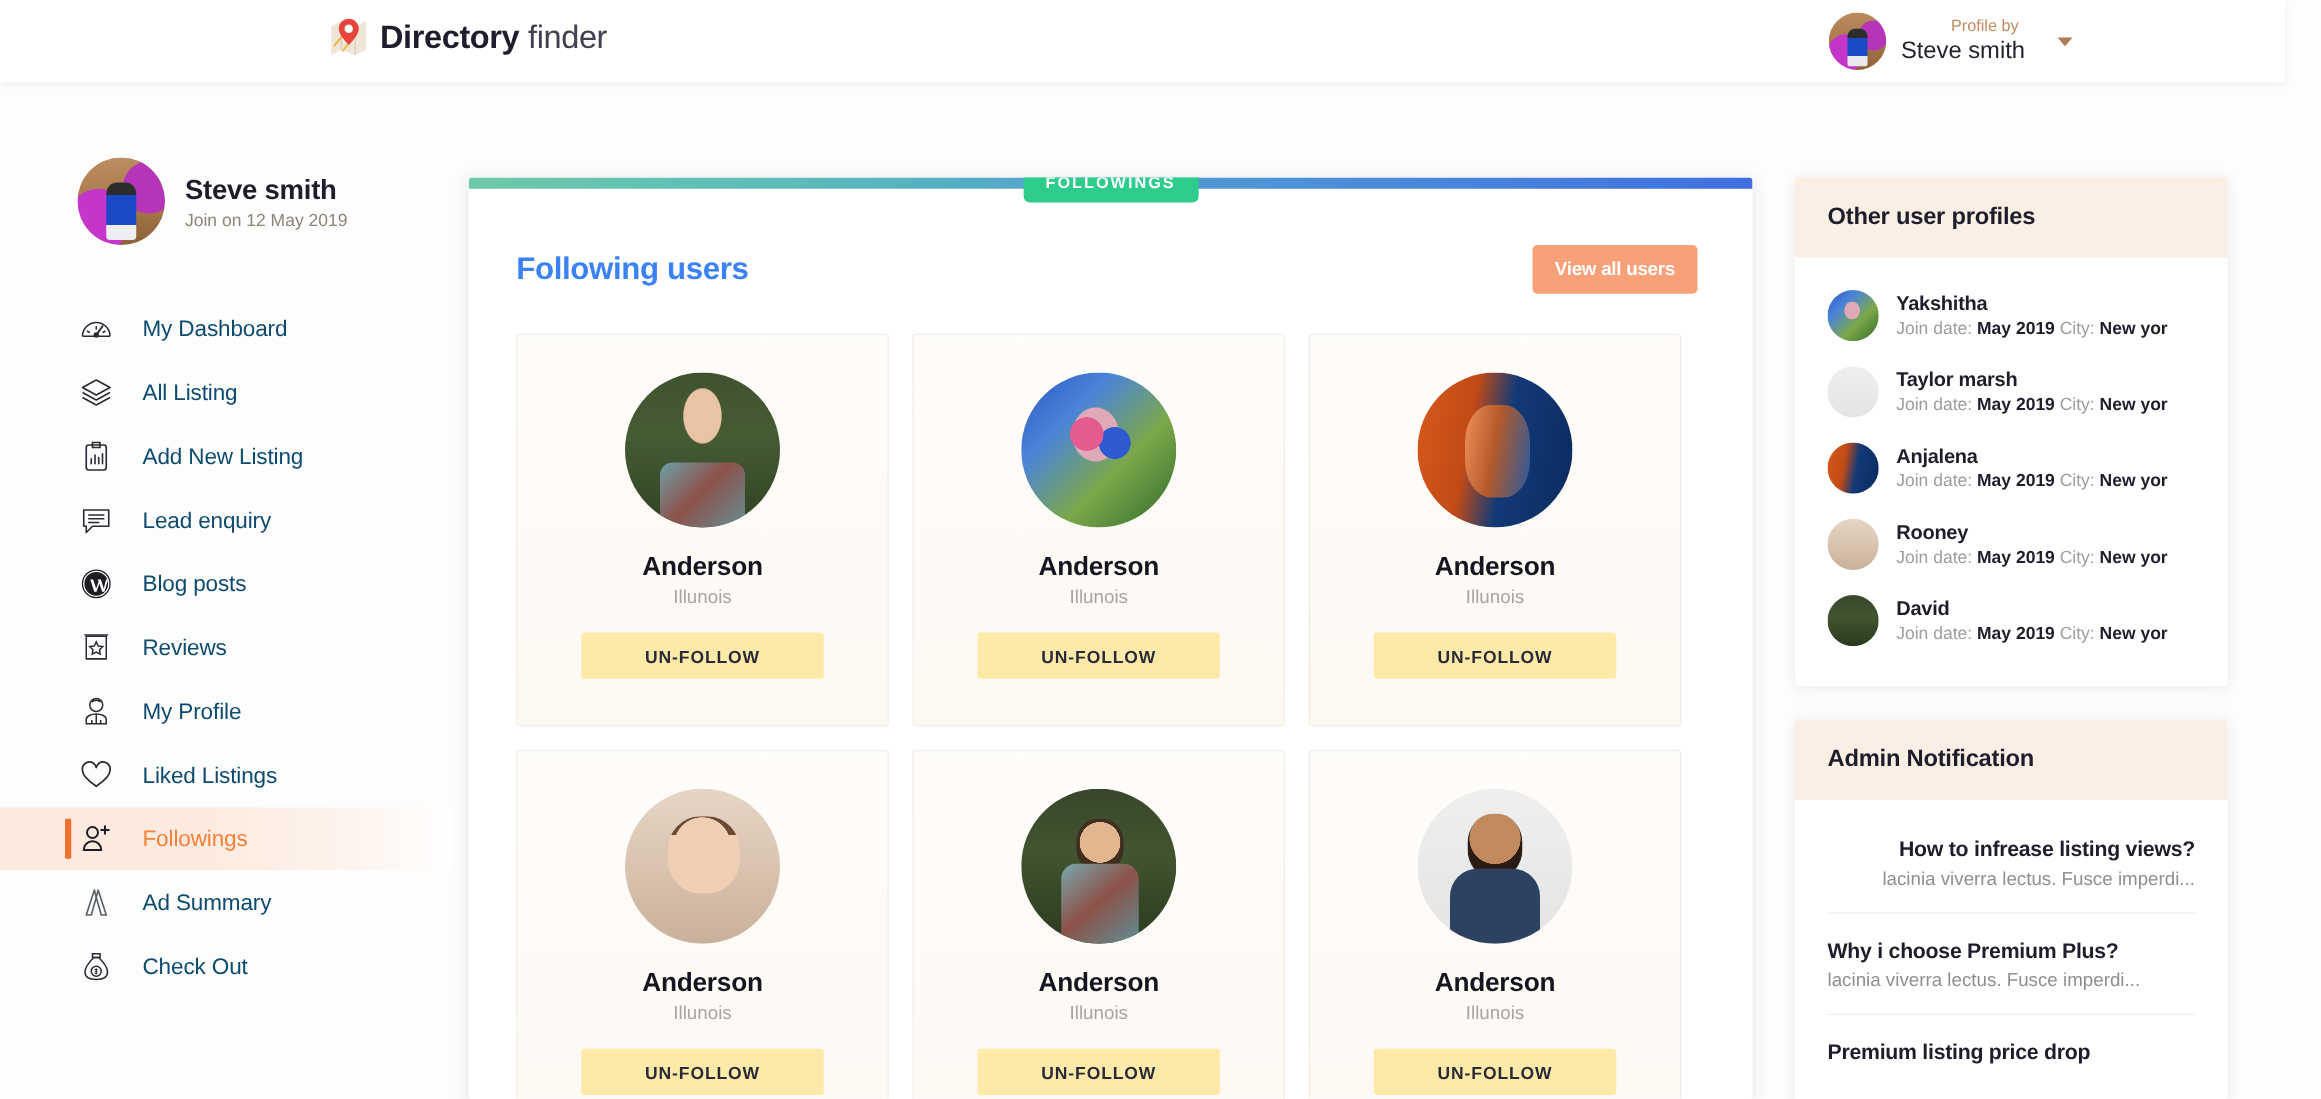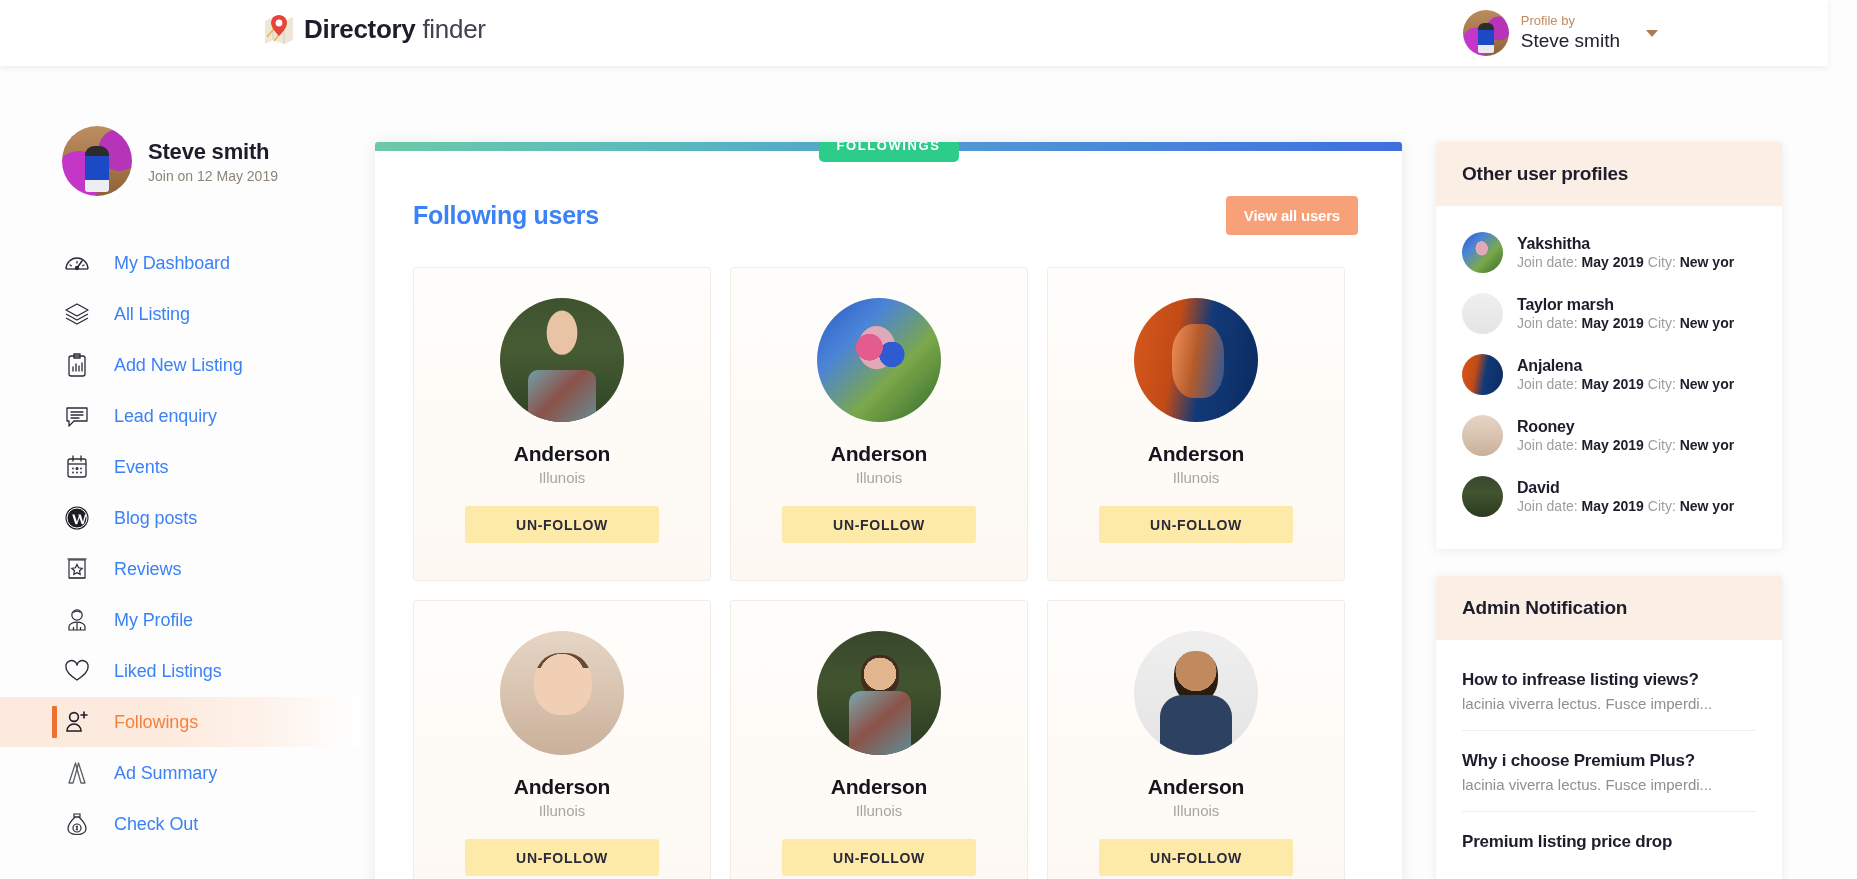--- a/index.html
+++ b/index.html
@@ -38,21 +38,21 @@
       radial-gradient(circle at 78% 40%, #b534b8 0%, #b534b8 26%, rgba(181,52,184,0) 27%),
       linear-gradient(180deg, #b98b5e 0%, #a97b4e 45%, #8e6239 100%);
     position: relative; overflow: hidden; flex: none;
   }
   .avatar-top::after {
     content: ""; position: absolute; left: 15px; top: 13px;
     width: 16px; height: 30px; border-radius: 6px 6px 2px 2px;
     background: linear-gradient(180deg, #2c2c2c 0 24%, #1c49c6 24%, #1c49c6 72%, #e9e9ef 72%);
   }
   .prof-lines { line-height: 1.15; }
-  .prof-by { font-size: 13px; color: #c08a63; }
+  .prof-by { font-size: 13px; color: #c08a63; margin-left: 40px; }
   .prof-name { font-size: 19px; color: #22222e; margin-top: 1px; }
   .chev {
     width: 0; height: 0; margin-left: 14px;
     border-left: 6px solid transparent; border-right: 6px solid transparent;
     border-top: 7px solid #b07a52;
   }
 
   
   .sidebar { position: absolute; left: 0; top: 66px; width: 360px; height: 813px; }
   .side-user { display: flex; align-items: center; gap: 16px; padding: 60px 0 0 62px; }
@@ -70,21 +70,21 @@
   }
   .side-name { font-size: 22px; font-weight: 700; color: #1d1d2c; letter-spacing: -0.2px; }
   .side-join { font-size: 14px; color: #8d8477; margin-top: 3px; }
 
   .nav { margin-top: 42px; }
   .nav-item {
     position: relative; display: flex; align-items: center;
     height: 50px; padding-left: 62px; gap: 22px; cursor: pointer;
     margin-bottom: 1px;
   }
-  .nav-item .nav-label { font-size: 18px; color: #3b82f6; letter-spacing: -0.1px; white-space: nowrap; }
+  .nav-item .nav-label { font-size: 18px; color: #0c4a6e; letter-spacing: -0.1px; white-space: nowrap; }
   .nav-item .nav-ico { width: 30px; height: 30px; flex: none; display: flex; align-items: center; justify-content: center; }
   .nav-item.active {
     background: linear-gradient(90deg, #fdeade 0%, #fdeade 45%, #fdf3ec 75%, #ffffff 100%);
   }
   .nav-item.active .nav-label { color: #f6813c; font-weight: 500; }
   .nav-item.active::before {
     content: ""; position: absolute; left: 52px; top: 9px;
     width: 5px; height: 32px; background: #f0702f; border-radius: 1px;
   }
 
@@ -172,21 +172,21 @@
   .r-head-title { font-size: 19px; font-weight: 700; color: #1d1d2c; letter-spacing: -0.2px; }
   .r-body { padding: 16px 26px 22px; }
   .r-row { display: flex; align-items: center; gap: 14px; padding: 10px 0; cursor: pointer; }
   .r-av { width: 41px; height: 41px; border-radius: 50%; flex: none; position: relative; overflow: hidden; }
   .r-name { font-size: 16px; font-weight: 700; color: #1d1d2c; letter-spacing: -0.2px; }
   .r-meta { font-size: 14px; color: #9d9d9d; margin-top: 1px; white-space: nowrap; }
   .r-meta b { color: #1d1d2c; font-weight: 700; }
 
   .notif-card { margin-top: 27px; }
   .n-item { padding: 20px 0 18px; border-bottom: 1px solid #eeeeee; cursor: pointer; }
-  .n-item:first-child { padding-top: 14px; }
+  .n-item:first-child { padding-top: 14px; text-align: right; }
   .n-item:last-child { border-bottom: none; }
   .n-title { font-size: 17px; font-weight: 700; color: #1d1d2c; letter-spacing: -0.2px; }
   .n-text { font-size: 15px; color: #8f8f8f; margin-top: 5px; white-space: nowrap; overflow: hidden; text-overflow: ellipsis; }
 </style>
 </head>
 <body>
 
 <div class="topbar">
   <div class="logo-wrap">
     <svg class="logo-mark" viewBox="0 0 30 32">
@@ -260,36 +260,20 @@
     <div class="nav-item">
       <span class="nav-ico">
         <svg width="28" height="28" viewBox="0 0 28 28" fill="none" stroke="#2b2b38" stroke-width="1.3" stroke-linejoin="round">
           <path d="M4 6 h20 v13 h-13 l-5 5 v-5 h-2 z"></path>
           <path d="M8 10 h12M8 13 h12M8 16 h8" stroke-linecap="round"></path>
         </svg>
       </span>
       <span class="nav-label">Lead enquiry</span>
     </div>
 
-    <div class="nav-item">
-      <span class="nav-ico">
-        <svg width="28" height="28" viewBox="0 0 28 28" fill="none" stroke="#2b2b38" stroke-width="1.3">
-          <rect x="5" y="6" width="18" height="18" rx="2"></rect>
-            <path d="M5 11 h18"></path>
-          <path d="M10 3 v5M18 3 v5" stroke-linecap="round"></path>
-          <circle cx="10" cy="15.5" r="0.9" fill="#2b2b38" stroke="none"></circle>
-          <circle cx="14" cy="15.5" r="0.9" fill="none"></circle>
-          <circle cx="18" cy="15.5" r="0.9" fill="#2b2b38" stroke="none"></circle>
-          <circle cx="10" cy="19.5" r="0.9" fill="#2b2b38" stroke="none"></circle>
-          <circle cx="14" cy="19.5" r="0.9" fill="#2b2b38" stroke="none"></circle>
-          <circle cx="18" cy="19.5" r="0.9" fill="#2b2b38" stroke="none"></circle>
-        </svg>
-      </span>
-      <span class="nav-label">Events</span>
-    </div>
 
     <div class="nav-item">
       <span class="nav-ico">
         <svg width="28" height="28" viewBox="0 0 28 28">
           <circle cx="14" cy="14" r="11.5" fill="#1d1d24"></circle>
           <circle cx="14" cy="14" r="10" fill="none" stroke="#ffffff" stroke-width="1"></circle>
           <path d="M7.5 10.5 h4 l2.4 7.2 2-5.6 -0.8-1.6 h2.6 l2.3 7.2 1.9-7.2 h1.6 l-3 9.8 h-1.8 l-2.2-6.6 -2.3 6.6 h-1.8 l-3.2-9.8 z" fill="#ffffff"></path>
         </svg>
       </span>
       <span class="nav-label">Blog posts</span>

